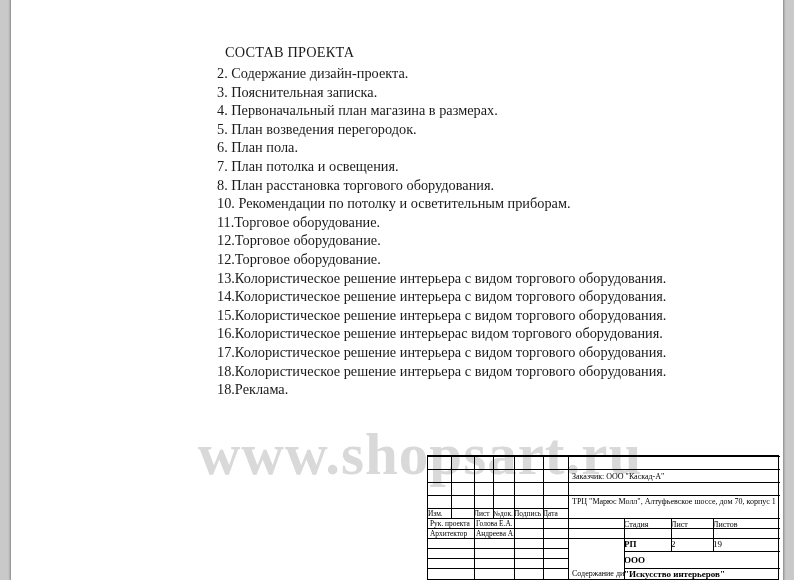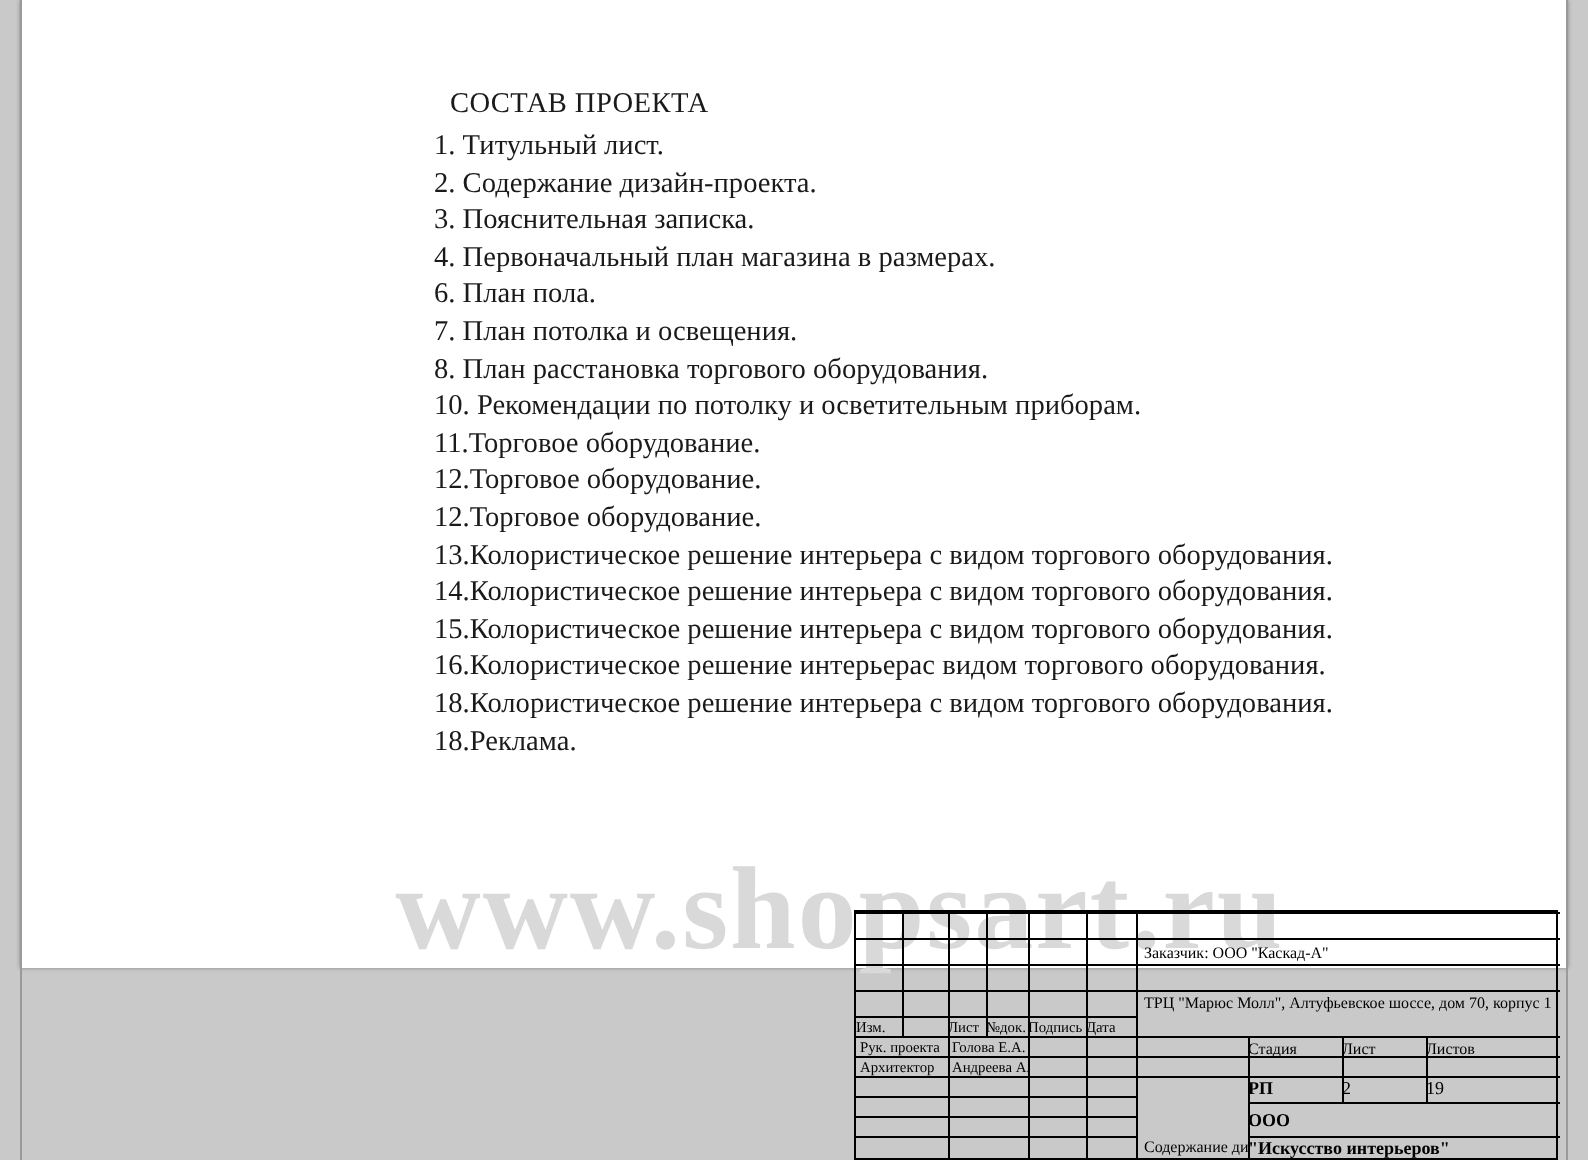--- a/index.html
+++ b/index.html
@@ -11,21 +11,21 @@
     height: 580px;
     background: #c9c9c9;
     font-family: "Liberation Serif", serif;
     overflow: hidden;
   }
   .page {
     position: absolute;
     left: 10px;
     top: 0px;
     width: 774px;
-    height: 484px;
+    height: 580px;
     background: #ffffff;
     box-shadow: 0 0 2px rgba(0,0,0,0.35);
   }
   .page-border {
     position: absolute;
     left: 10px;
     top: 0;
     width: 774px;
     height: 580px;
     border-left: 1px solid #9a9a9a;
@@ -111,35 +111,36 @@
   .f9 { font-size: 9px; }
 </style>
 </head>
 <body>
 
 <div class="page">
 
   <div class="doc-body">
     <div class="doc-title">СОСТАВ ПРОЕКТА</div>
     <ul class="doc-list">
-      <li>1. Титульный лист.</li>
       <li>2. Содержание дизайн-проекта.</li>
       <li>3. Пояснительная записка.</li>
       <li>4. Первоначальный план магазина в размерах.</li>
+      <li>5. План возведения перегородок.</li>
       <li>6. План пола.</li>
       <li>7. План потолка и освещения.</li>
       <li>8. План расстановка торгового оборудования.</li>
       <li>10. Рекомендации по потолку и  осветительным приборам.</li>
       <li>11.Торговое оборудование.</li>
       <li>12.Торговое оборудование.</li>
       <li>12.Торговое оборудование.</li>
       <li>13.Колористическое решение интерьера с видом торгового оборудования.</li>
       <li>14.Колористическое решение интерьера с видом торгового оборудования.</li>
       <li>15.Колористическое решение интерьера с видом торгового оборудования.</li>
       <li>16.Колористическое решение интерьерас видом торгового оборудования.</li>
+      <li>17.Колористическое решение интерьера с видом торгового оборудования.</li>
       <li>18.Колористическое решение интерьера с видом торгового оборудования.</li>
       <li>18.Реклама.</li>
     </ul>
   </div>
 
   <div class="watermark">www.shopsart.ru</div>
 
   <div class="stamp">
 
     <div class="hline" style="left:0; top:0; width:352px;"></div>

